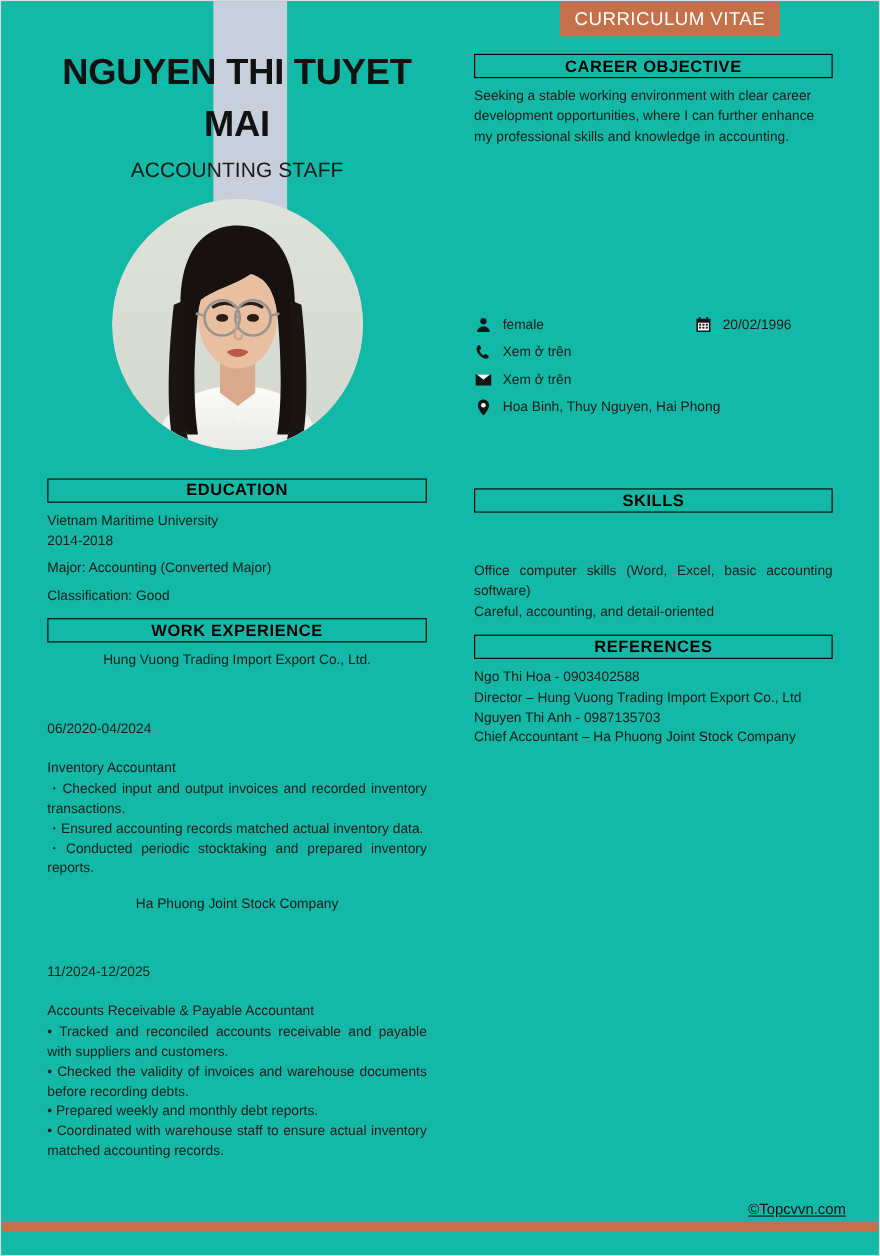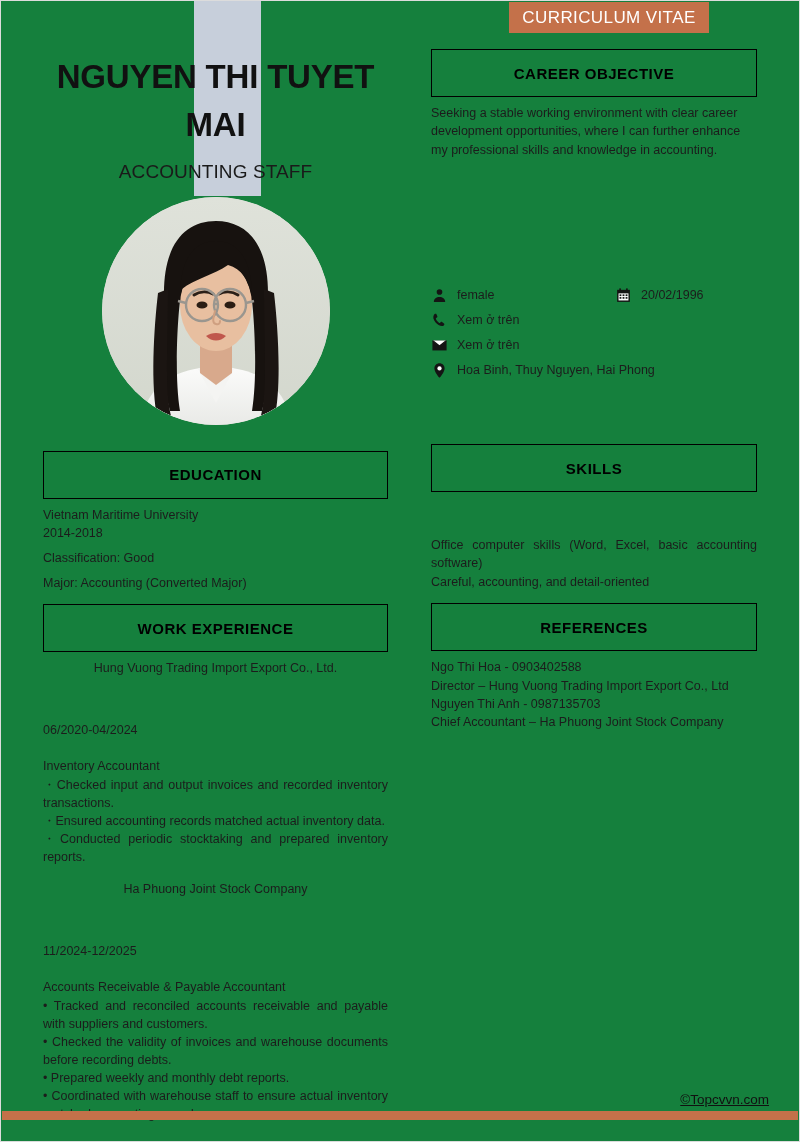--- a/index.html
+++ b/index.html
@@ -9,21 +9,21 @@
   }
   body {
     font-family: "Liberation Sans", sans-serif;
     -webkit-font-smoothing: antialiased;
   }
   .page {
     position: relative;
     width: 800px;
     height: 1142px;
     box-sizing: border-box;
-    background: #15803d;
+    background: #14b8a6;
     border: 1px solid #dcdcdc;
     overflow: hidden;
   }
 
   
   .vert-bar {
     position: absolute;
     left: 193px;
     top: 0;
     width: 67px;
@@ -66,21 +66,21 @@
   }
 
   
   .name {
     font-size: 33px;
     font-weight: bold;
     color: #111111;
     text-align: center;
     line-height: 1.45;
     letter-spacing: -0.2px;
-    margin: 12px;
+    margin: 0;
   }
   .job-title {
     font-size: 19px;
     color: #1a1a1a;
     text-align: center;
     margin: 8px 0 0 0;
     letter-spacing: 0.1px;
   }
 
   
@@ -92,21 +92,21 @@
     overflow: hidden;
     position: relative;
     background: #dde0d8;
   }
   .photo-svg { display: block; width: 228px; height: 228px; }
 
   
   .sec-head {
     border: 1.6px solid #000000;
     box-sizing: border-box;
-    height: 48px;
+    height: 22px;
     display: flex;
     align-items: center;
     justify-content: center;
     font-size: 15px;
     font-weight: bold;
     letter-spacing: 0.5px;
     color: #000000;
   }
   .sec-body {
     font-size: 12.5px;
@@ -123,20 +123,21 @@
     position: absolute;
     left: 430px;
     top: 286px;
     width: 340px;
     z-index: 2;
   }
   .contact-row {
     display: flex;
     align-items: center;
     margin-bottom: 8px;
+    gap: 16px;
   }
   .contact-cell {
     display: flex;
     align-items: center;
     gap: 9px;
   }
   .contact-cell.first { width: 184px; flex: none; }
   .ico {
     width: 17px;
     height: 17px;
@@ -281,22 +282,22 @@
     </div>
 
     <div class="spacer-lg"></div>
 
     <div class="sec-head">
       <span>EDUCATION</span>
     </div>
     <div class="sec-body">
       <div class="edu-line">Vietnam Maritime University</div>
       <div class="edu-line">2014-2018</div>
+      <div class="edu-line gap">Major: Accounting (Converted Major)</div>
       <div class="edu-line gap">Classification: Good</div>
-      <div class="edu-line gap">Major: Accounting (Converted Major)</div>
     </div>
 
     <div class="spacer-sm"></div>
 
     <div class="sec-head">
       <span>WORK EXPERIENCE</span>
     </div>
     <div class="sec-body">
 
       <div>

